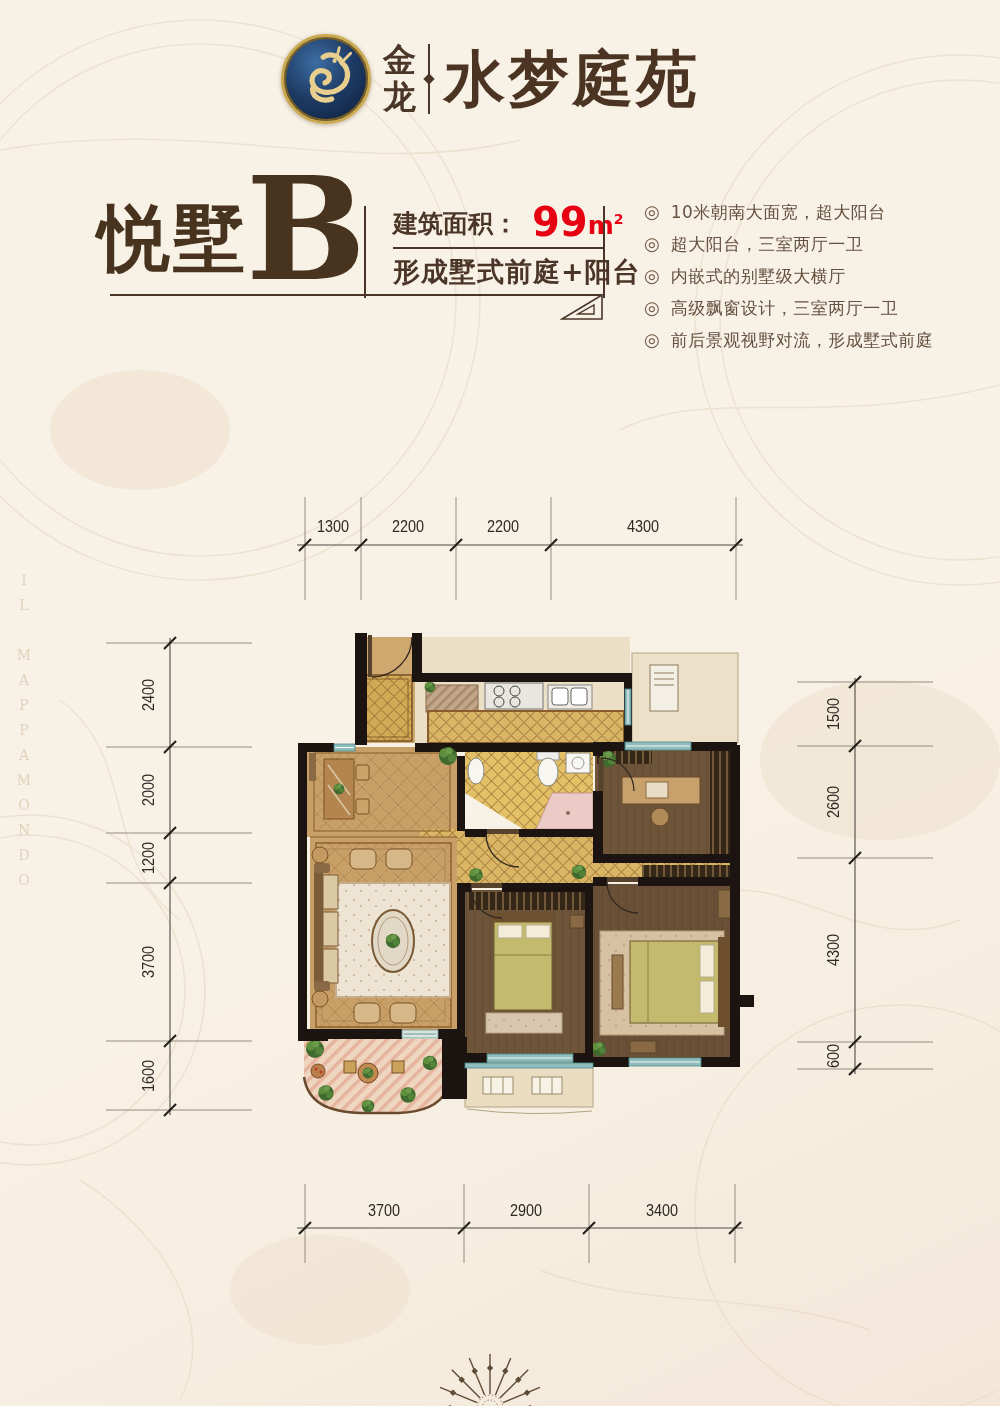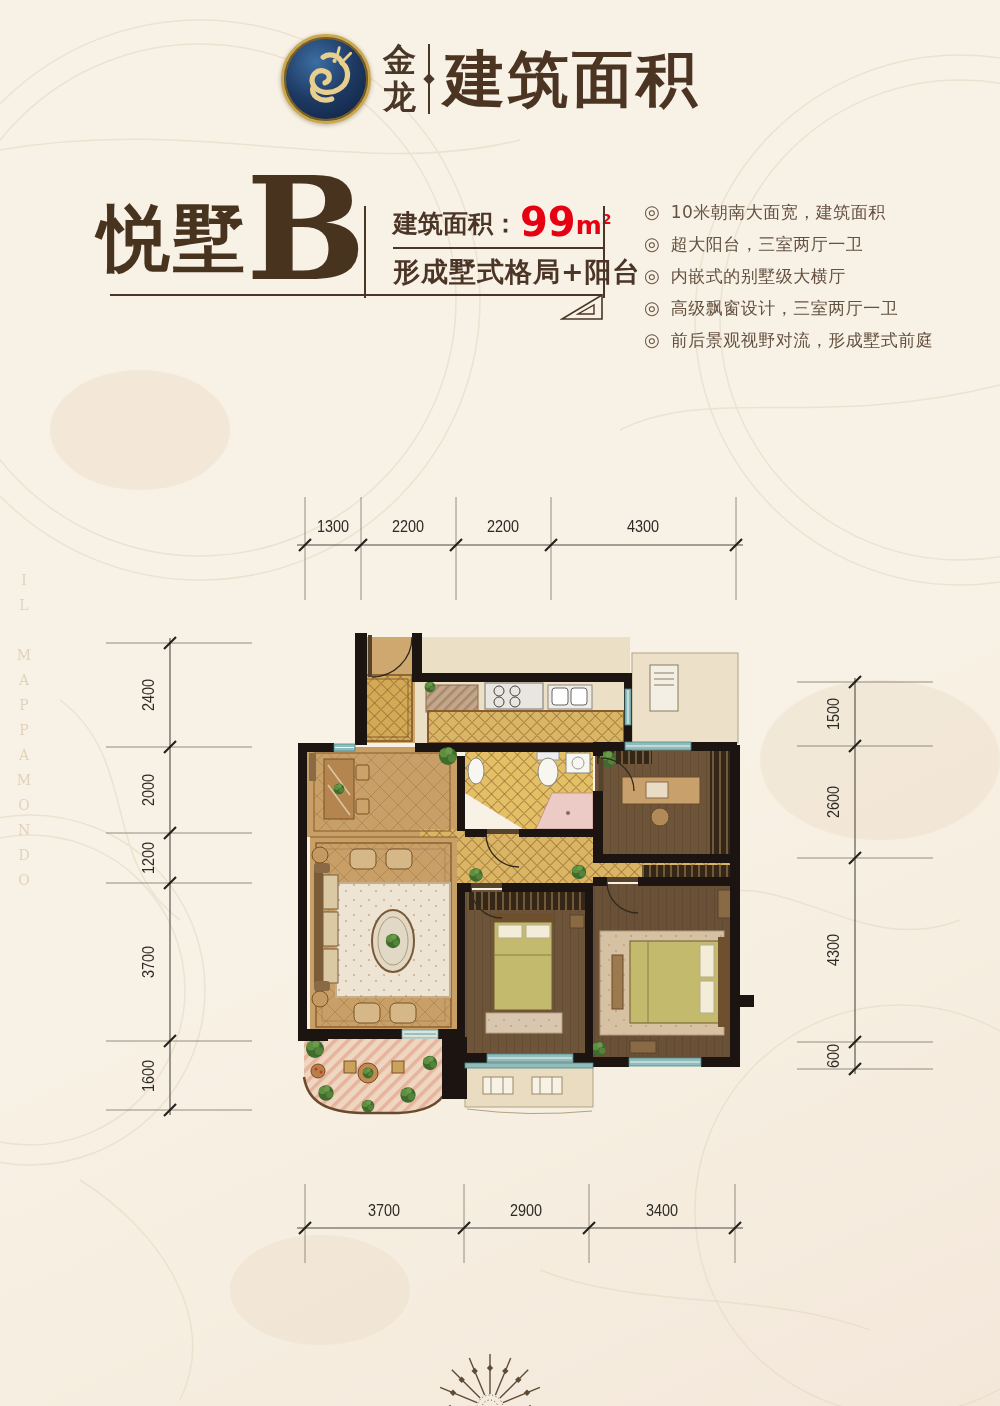--- a/index.html
+++ b/index.html
@@ -24,21 +24,21 @@
   
   .unit-name{position:absolute;left:98px;top:198px;font-family:"DejaVu Serif",serif;
              font-weight:bold;font-size:72px;color:#48331f;letter-spacing:3px;line-height:1.1;}
   .unit-letter{position:absolute;left:246px;top:158px;font-family:"DejaVu Serif",serif;
              font-weight:bold;font-size:142px;color:#48331f;line-height:1;}
   .vdiv{position:absolute;width:2px;background:#4a3527;}
   .vdiv.d1{left:364px;top:206px;height:92px;}
   .vdiv.d2{left:603px;top:206px;height:92px;}
   .area-line{position:absolute;left:393px;top:203px;display:flex;align-items:flex-end;white-space:nowrap;}
   .area-label{font-size:25px;font-weight:bold;color:#4a3527;line-height:1.4;text-align:center;}
-  .area-value{font-size:40px;font-weight:bold;color:#e60012;line-height:.95;margin-left:2px;text-align:right;}
+  .area-value{font-size:40px;font-weight:bold;color:#e60012;line-height:.95;margin-left:14px;text-align:right;}
   .area-unit{font-size:25px;font-weight:bold;color:#e60012;line-height:1.2;}
   .area-sup{font-size:14px;font-weight:bold;color:#e60012;position:relative;top:-14px;}
   .spec-rule{position:absolute;left:393px;top:247px;width:212px;height:0;border-top:2px solid #4a3527;}
   .layout-line{position:absolute;left:393px;top:254px;font-size:27px;font-weight:bold;
                color:#4a3527;letter-spacing:1px;white-space:nowrap;}
   .title-rule{position:absolute;left:110px;top:294px;width:492px;height:0;border-top:2px solid #4a3527;}
   .rule-flag{position:absolute;left:560px;top:294px;}
 
   
   .features{position:absolute;left:644px;top:196px;}
@@ -97,45 +97,45 @@
             <path d="M52,15 L54,7"></path>
         </g>
         <circle cx="49" cy="21" r="2.2" fill="#e8cf8e"></circle>
       </svg>
     </div>
     <div class="brand-col">
       <span>金</span>
       <span>龙</span>
     </div>
     <div class="brand-divider"></div>
-    <div class="brand-name">建筑面积</div>
+    <div class="brand-name">水梦庭苑</div>
   </div>
 
   <div class="unit-name">悦墅</div>
   <div class="unit-letter">B</div>
   <div class="vdiv d1"></div>
   <div class="area-line">
     <span class="area-label">建筑面积：</span>
     <span class="area-value">99</span>
     <span class="area-unit">m</span>
     <span class="area-sup">2</span>
   </div>
   <div class="spec-rule"></div>
-  <div class="layout-line">形成墅式格局+阳台</div>
+  <div class="layout-line">形成墅式前庭+阳台</div>
   <div class="vdiv d2"></div>
   <div class="title-rule"></div>
   <svg class="rule-flag" width="46" height="28" viewBox="0 0 46 28">
     <polygon points="42,1 42,25 2,25" fill="none" stroke="#4a3527" stroke-width="1.6"></polygon>
     <polygon points="34,11 34,20 18,20" fill="none" stroke="#4a3527" stroke-width="1.4"></polygon>
   </svg>
 
   <div class="features">
     <div class="feature-row">
       <span class="bullet">◎</span>
-      <span class="feature-text">10米朝南大面宽，建筑面积</span>
+      <span class="feature-text">10米朝南大面宽，超大阳台</span>
     </div>
     <div class="feature-row">
       <span class="bullet">◎</span>
       <span class="feature-text">超大阳台，三室两厅一卫</span>
     </div>
     <div class="feature-row">
       <span class="bullet">◎</span>
       <span class="feature-text">内嵌式的别墅级大横厅</span>
     </div>
     <div class="feature-row">

